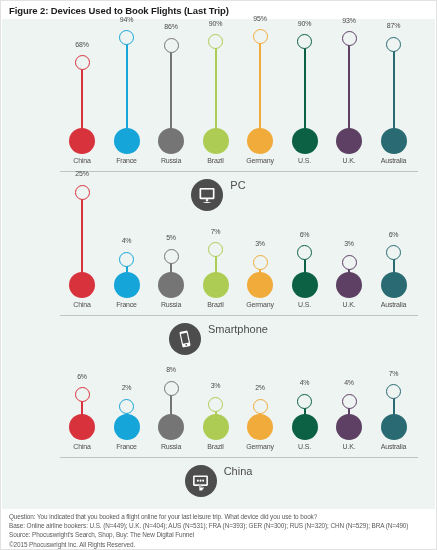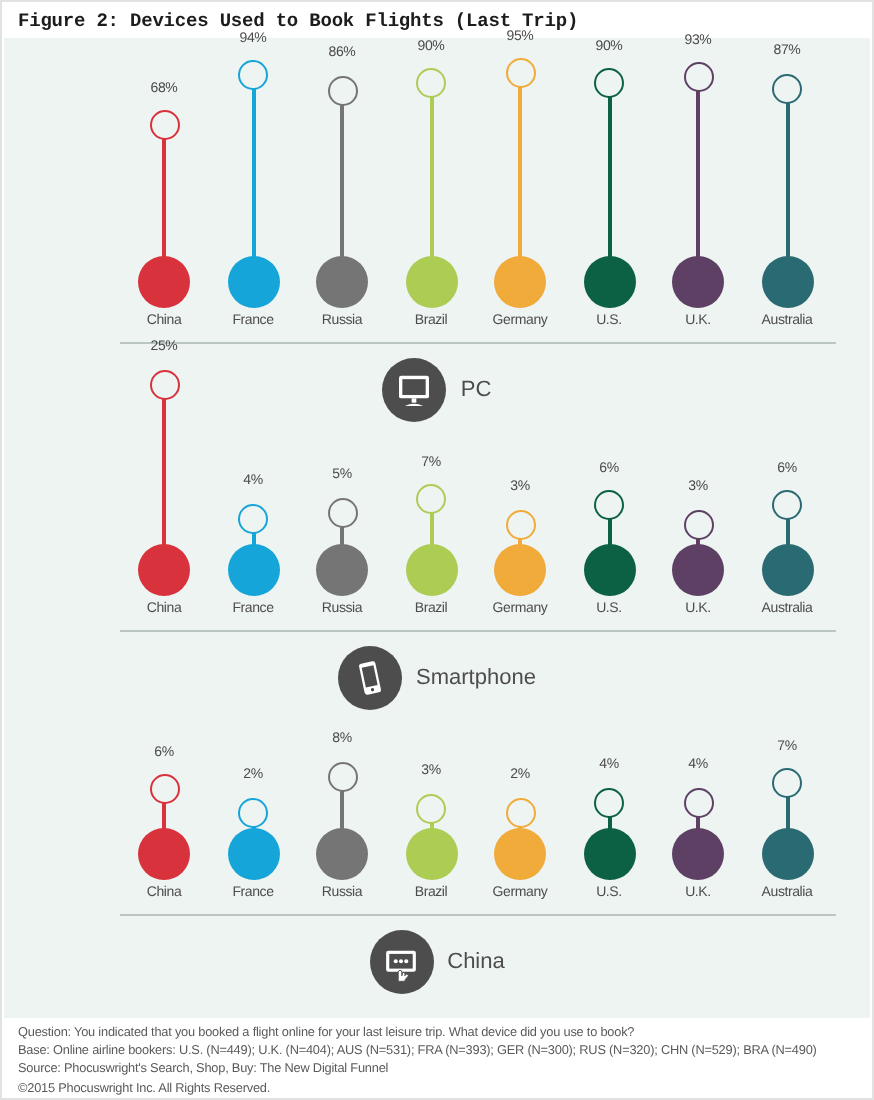--- a/index.html
+++ b/index.html
@@ -24,21 +24,20 @@
   }
   .fig-title {
     position: absolute;
     left: 8px;
     top: 4px;
     font-size: 9.5px;
     font-weight: bold;
     color: #1c1c1c;
     letter-spacing: -0.1px;
     white-space: nowrap;
-    font-family: Liberation Mono, monospace;
   }
   .panel {
     position: absolute;
     left: 1px;
     top: 18px;
     width: 433px;
     height: 490px;
     background: #eef4f2;
   }
   .section {
@@ -108,21 +107,20 @@
   }
   .devrow {
     position: absolute;
     left: 0;
     width: 433px;
     text-align: center;
     height: 34px;
   }
   .devinner {
     display: inline-flex;
-    align-items: center;
     gap: 7px;
   }
   .devicon {
     width: 32px;
     height: 32px;
     border-radius: 50%;
     background: #4d4d4d;
     display: flex;
     align-items: center;
     justify-content: center;

